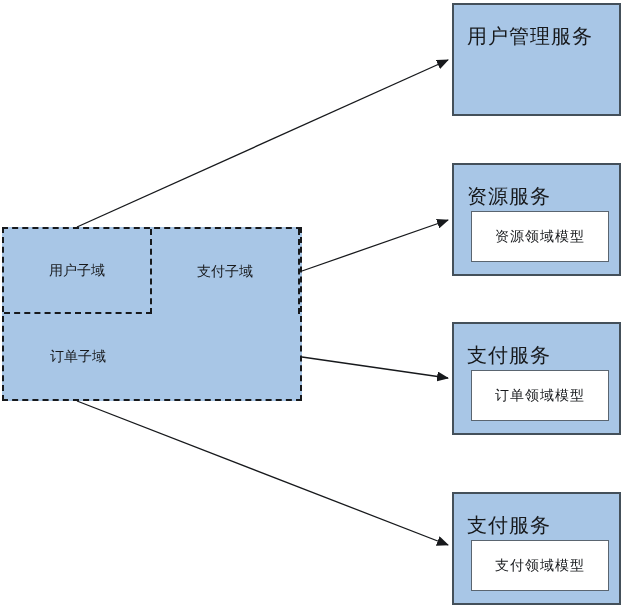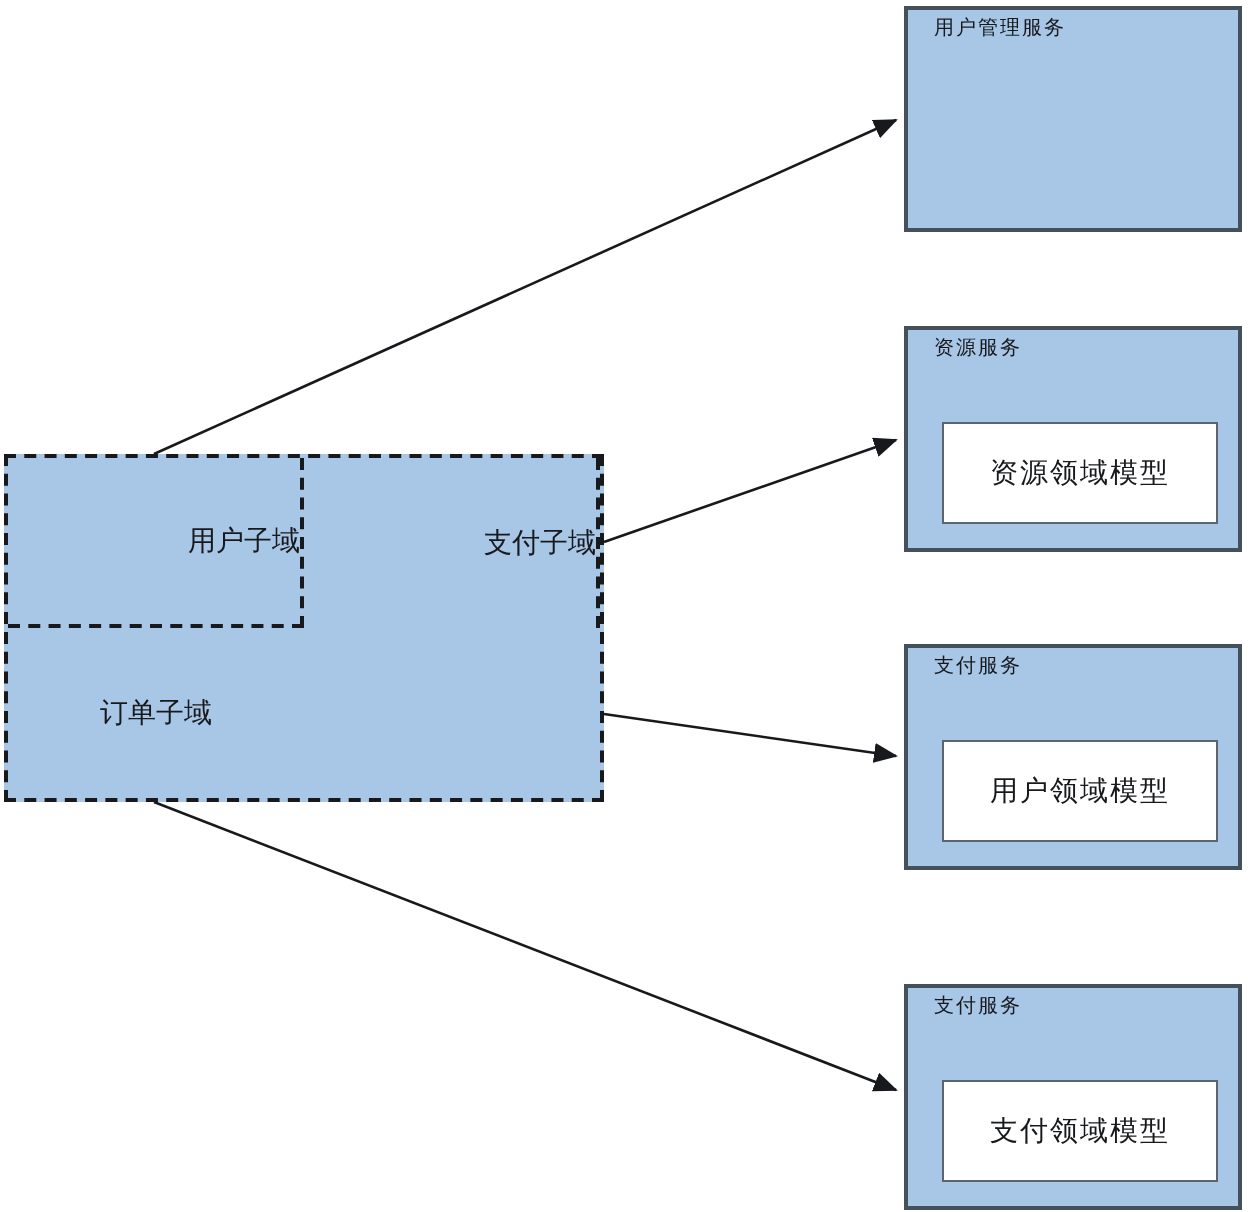--- a/index.html
+++ b/index.html
@@ -36,35 +36,35 @@
     grid-template-rows: 1fr 1fr;
     z-index: 1;
   }
   .subdomain-cell {
     display: flex;
     align-items: center;
     justify-content: center;
     box-sizing: border-box;
     font-size: 14px;
   }
-  .subdomain-cell.br { border-right: 2px dashed var(--dashed-border, #17191c); justify-content: flex-end; }
+  .subdomain-cell.br { border-right: 2px dashed var(--dashed-border, #17191c); }
   .subdomain-cell.bb { border-bottom: 2px dashed var(--dashed-border, #17191c); }
   
   .service-box {
     position: absolute;
     left: 452px;
     width: 169px; height: 113px;
     box-sizing: border-box;
     background: var(--node-fill, #a8c6e6);
     border: 2px solid var(--node-border, #44505a);
     z-index: 2;
   }
   .service-title {
-    padding: 2px 0 0 13px;
-    font-size: 10px;
+    padding: 18px 0 0 13px;
+    font-size: 20px;
     letter-spacing: 1px;
     white-space: nowrap;
   }
   .model-box {
     position: absolute;
     left: 17px; top: 46px;
     width: 138px; height: 51px;
     box-sizing: border-box;
     background: var(--model-fill, #ffffff);
     border: 1px solid var(--model-border, #5a6570);
@@ -112,21 +112,21 @@
   <div class="service-box" style="top:163px">
     <div class="service-title">资源服务</div>
     <div class="model-box">
       <span>资源领域模型</span>
     </div>
   </div>
 
   <div class="service-box" style="top:322px">
     <div class="service-title">支付服务</div>
     <div class="model-box">
-      <span>用户领域模型</span>
+      <span>订单领域模型</span>
     </div>
   </div>
 
   <div class="service-box" style="top:492px">
     <div class="service-title">支付服务</div>
     <div class="model-box">
       <span>支付领域模型</span>
     </div>
   </div>
 

